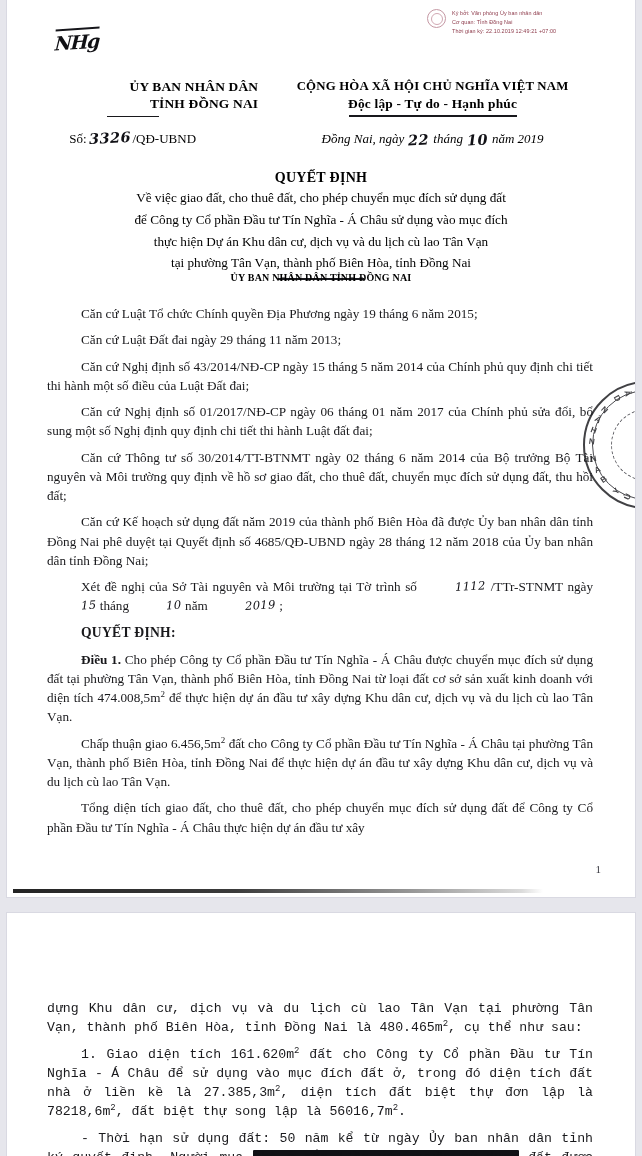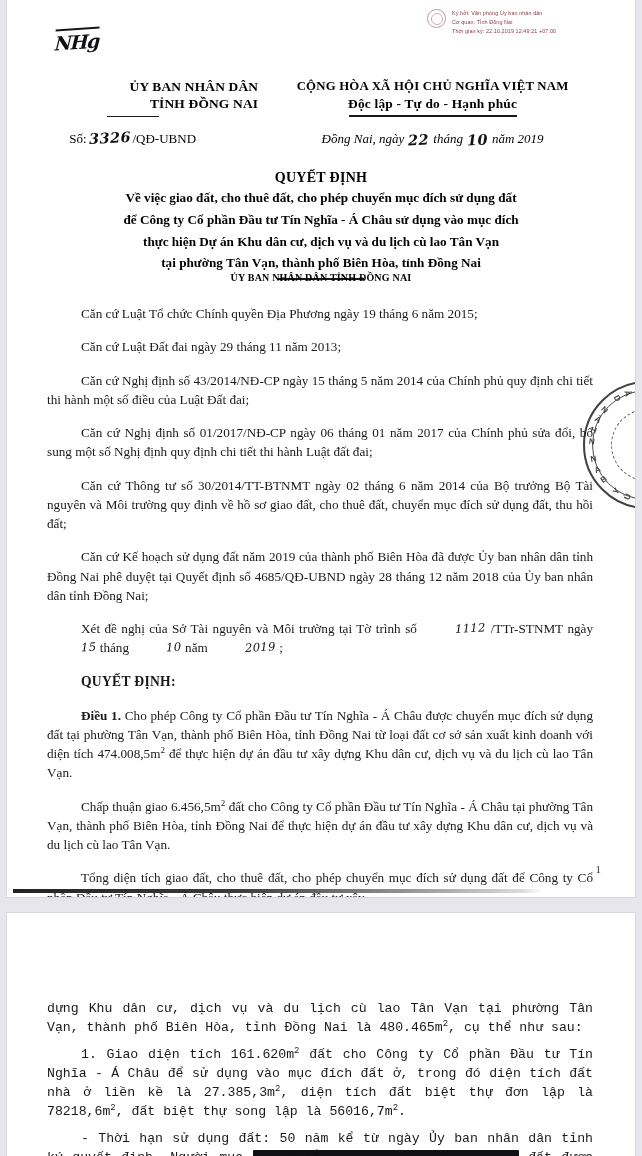--- a/index.html
+++ b/index.html
@@ -128,35 +128,35 @@
     color: #111116;
     transform: rotate(-3deg);
     display: inline-block;
     letter-spacing: .4px;
   }
   .hw.sm { font-size: 11.5px; font-weight: normal; }
 
   
   .titleblock { position: absolute; top: 170px; left: 40px; right: 40px; }
   .qd-head { font-weight: bold; font-size: 14px; text-align: center; letter-spacing: .3px; }
-  .qd-sub  { font-weight: bold; font-size: 13.2px; text-align: center; line-height: 1.5; margin-top: 2px; }
+  .qd-sub  { font-weight: normal; font-size: 13.2px; text-align: center; line-height: 1.5; margin-top: 2px; }
   .rule-center { width: 86px; height: 1.6px; background: #18181c; margin: 5px auto 0; }
 
   .authority {
     position: absolute; top: 272px; left: 0; right: 0;
     text-align: center; font-weight: bold; font-size: 10px; letter-spacing: .2px;
   }
 
   
   .body {
     position: absolute;
     top: 304px; left: 40px; right: 42px;
   }
   .body p { margin: 0 0 0 0; text-indent: 34px; }
-  .body p + p { margin-top: 14px; }
+  .body p + p { margin-top: 7px; }
   .decide-head {
     font-weight: bold; font-size: 13.6px;
     margin: 13px 0 8px; text-indent: 0; letter-spacing: .3px;
   }
 
   
   .official-seal {
     position: absolute;
     top: 381px; left: 576px;
     width: 128px; height: 128px;

